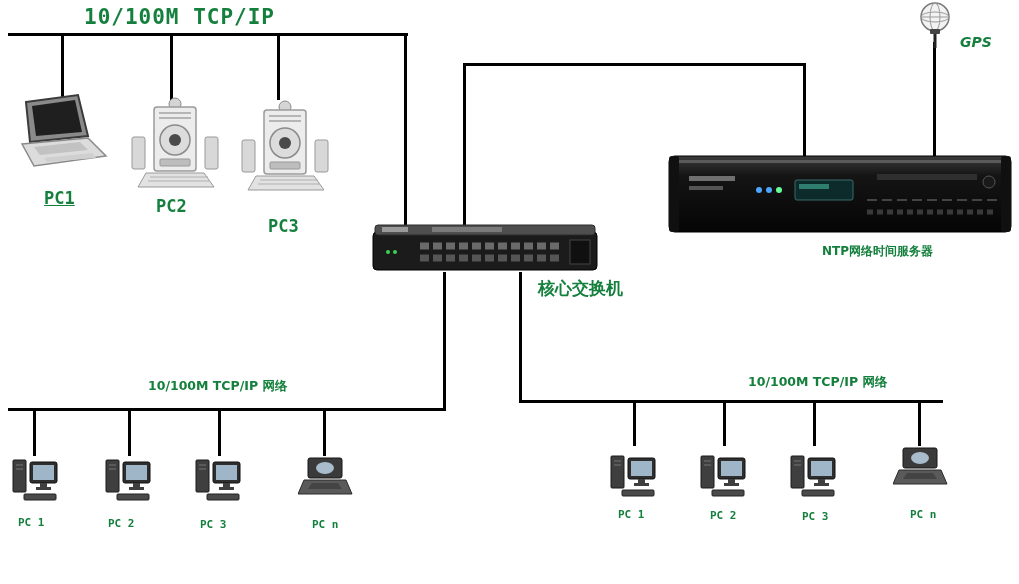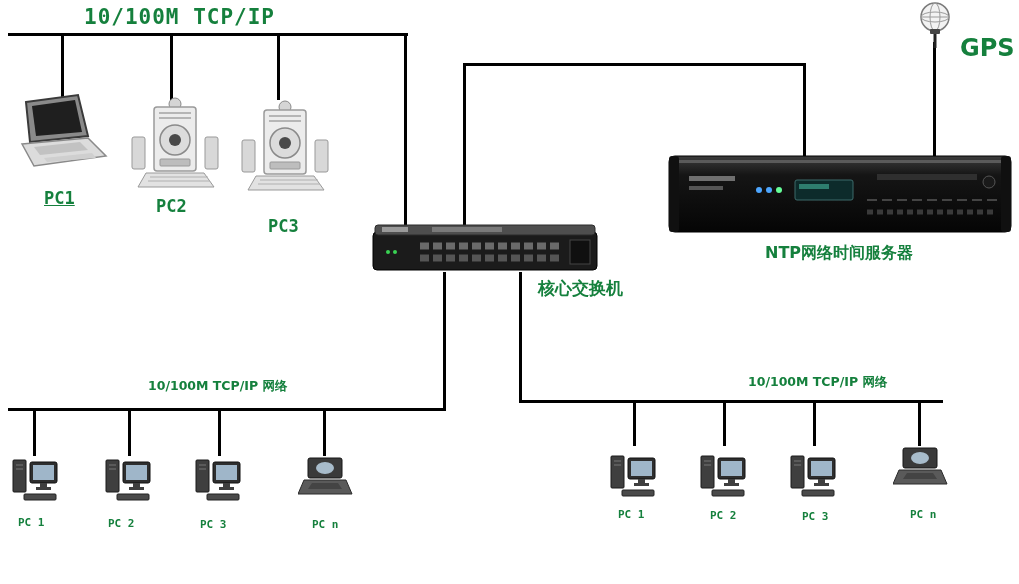--- a/index.html
+++ b/index.html
@@ -235,22 +235,22 @@
     </svg>
   </div>
 
   <div class="lbl mono top-bus-lbl" style="left:84px;top:5px;">10/100M TCP/IP</div>
 
   <div class="lbl mono pc-big" style="left:44px;top:188px;text-decoration:underline;">PC1</div>
   <div class="lbl mono pc-big" style="left:156px;top:196px;">PC2</div>
   <div class="lbl mono pc-big" style="left:268px;top:216px;">PC3</div>
 
   <div class="lbl cjk" style="left:538px;top:277px;font-size:17px;">核心交换机</div>
-  <div class="lbl cjk" style="left:765px;top:243px;font-size:16px;text-align:right;">NTP网络时间服务器</div>
-  <div class="lbl cjk" style="left:960px;top:34px;font-size:24px;">GPS</div>
+  <div class="lbl cjk" style="left:822px;top:243px;font-size:12px;text-align:right;">NTP网络时间服务器</div>
+  <div class="lbl cjk" style="left:960px;top:34px;font-size:14px;font-style:italic;">GPS</div>
 
   <div class="lbl cjk net-lbl" style="left:148px;top:378px;">10/100M TCP/IP 网络</div>
   <div class="lbl cjk net-lbl" style="left:748px;top:374px;">10/100M TCP/IP 网络</div>
 
   <div class="lbl mono pc-small" style="left:18px;top:516px;">PC 1</div>
   <div class="lbl mono pc-small" style="left:108px;top:517px;">PC 2</div>
   <div class="lbl mono pc-small" style="left:200px;top:518px;">PC 3</div>
   <div class="lbl mono pc-small" style="left:312px;top:518px;">PC n</div>
 
   <div class="lbl mono pc-small" style="left:618px;top:508px;">PC 1</div>

